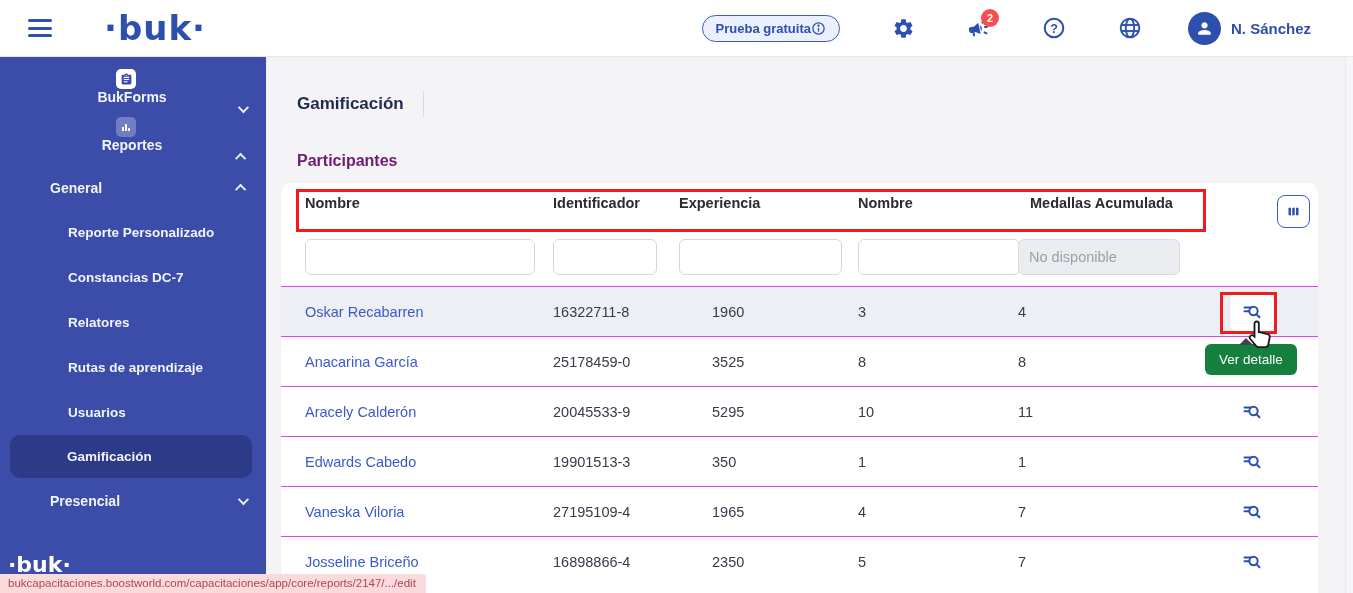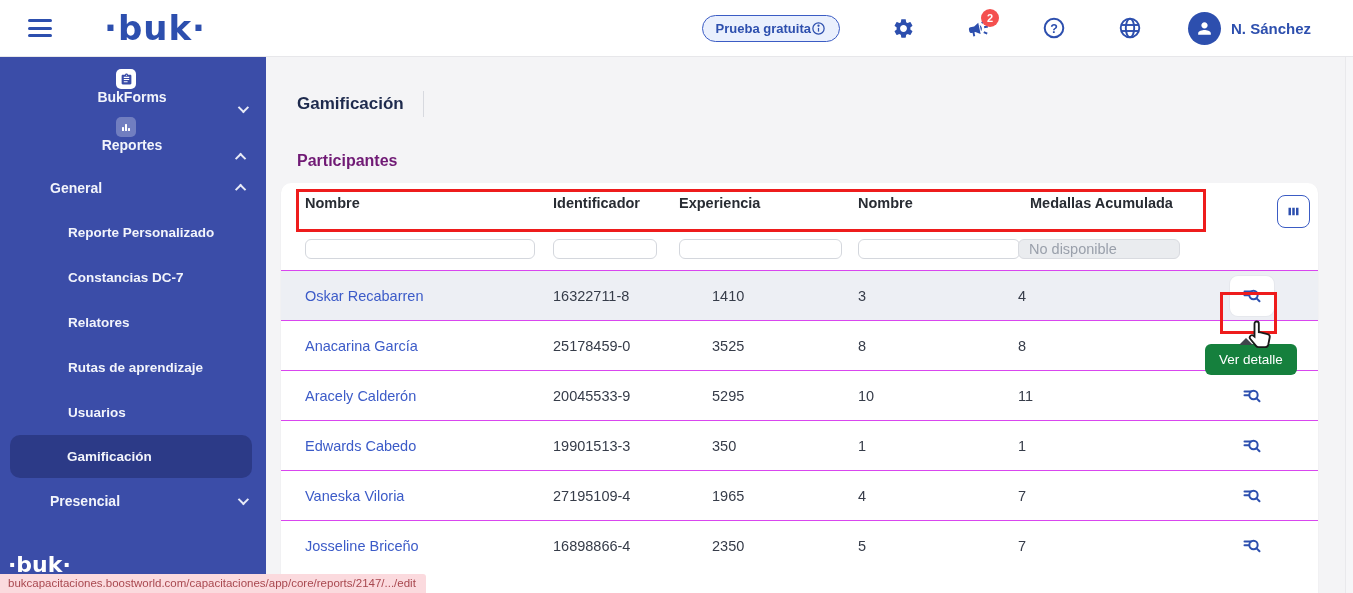--- a/index.html
+++ b/index.html
@@ -59,21 +59,21 @@
   .section-title { margin:35px 0 0 31px; font-size:16px; font-weight:700; color:#701a75; }
 
   .card { position:relative; margin:13px 0 0 15px; width:1037px; height:440px;
     background:#ffffff; border-radius:10px; box-shadow:0 1px 2px rgba(20,20,40,.06); }
   .grid { display:grid; grid-template-columns:248px 126px 179px 160px 211px 1fr;
     padding-left:24px; align-items:center; }
   .thead { height:40px; margin-top:7px; }
   .th { font-size:14.5px; font-weight:700; color:#282c33; }
   .th.med { padding-left:12px; }
   .filters { padding:16px 0 11px 24px; }
-  .filters input { height:20px; border:1px solid #d4d7dd; border-radius:6px;
+  .filters input { height:36px; border:1px solid #d4d7dd; border-radius:6px;
     background:#fff; font-size:14px; padding:0 10px; color:#333; outline:none; }
   .f1 { width:230px; } .f2 { width:104px; } .f3 { width:163px; } .f4 { width:162px; }
   .f5 { width:162px; background:#eaecef !important; border-color:#d9dbe0 !important; }
   .f5::placeholder { color:#9aa0ab; font-size:14.5px; }
 
   .row { height:50px; border-top:1px solid #d946ef; }
   .row.hl { background:#edeff4; }
   .cell { font-size:14.5px; color:#363c49; }
   .cell.exp { padding-left:33px; }
   .name-link { font-size:14.5px; color:#3c5bc8; text-decoration:none; cursor:pointer; }
@@ -253,21 +253,21 @@
       <div><input class="f2" style=""></div>
       <div><input class="f3" style=""></div>
       <div><input class="f4" style=""></div>
       <div><input class="f5" disabled="" placeholder="No disponible" style=""></div>
       <div></div>
     </div>
 
     <div class="grid row hl">
       <a class="name-link">Oskar Recabarren</a>
       <div class="cell">16322711-8</div>
-      <div class="cell exp">1410</div>
+      <div class="cell exp">1960</div>
       <div class="cell">3</div>
       <div class="cell">4</div>
       <div class="action">
         <button class="detail-btn boxed">
           <svg width="20" height="20" viewBox="0 0 24 24" fill="none" stroke="currentColor" stroke-width="2.4" stroke-linecap="round">
             <line x1="3" y1="6.5" x2="11" y2="6.5"></line>
               <line x1="3" y1="11" x2="8.5" y2="11"></line>
             <circle cx="13.8" cy="10.8" r="5"></circle>
               <line x1="17.5" y1="14.8" x2="21" y2="18.3"></line>
           </svg>

